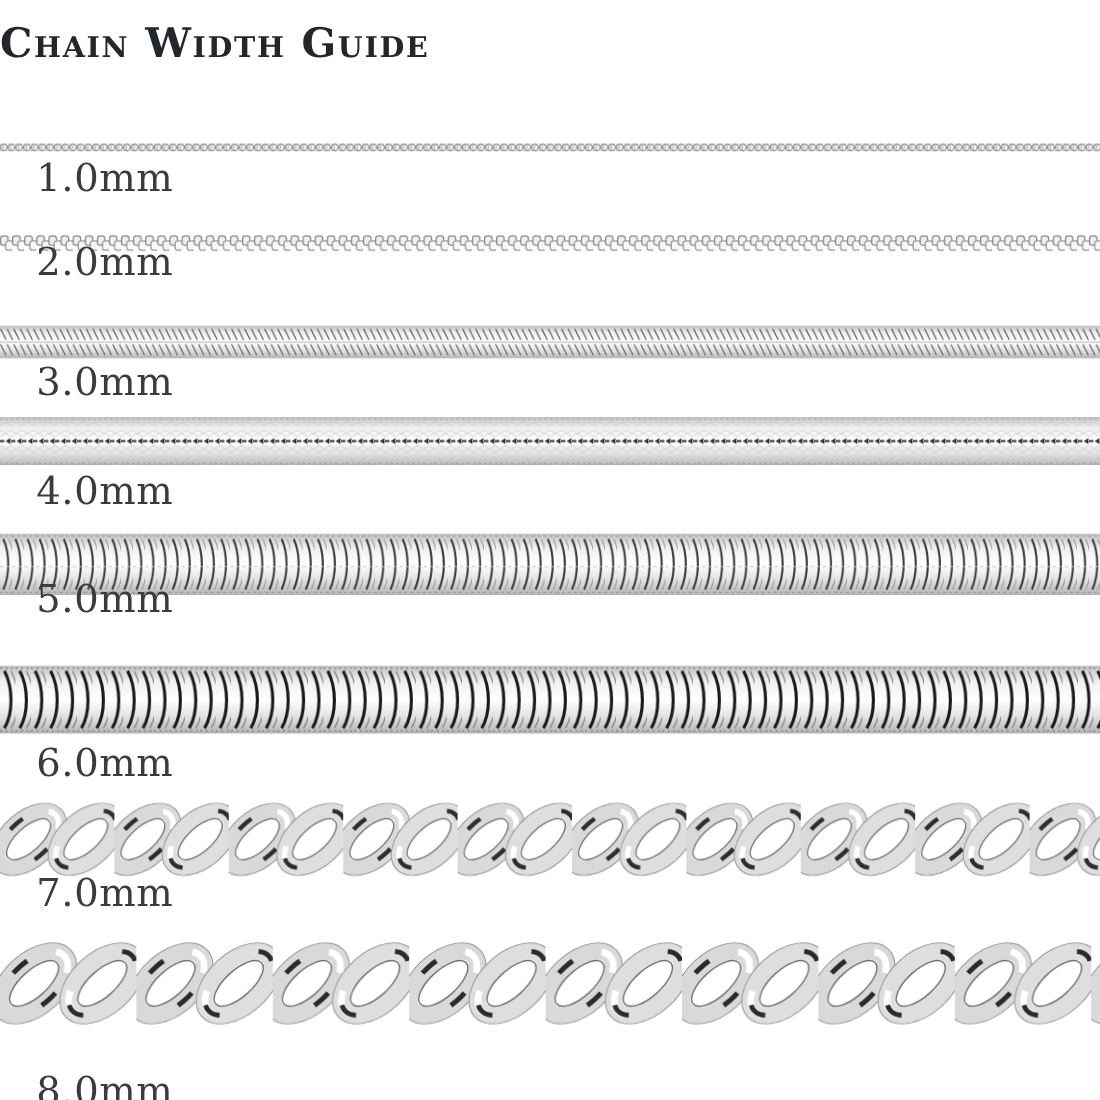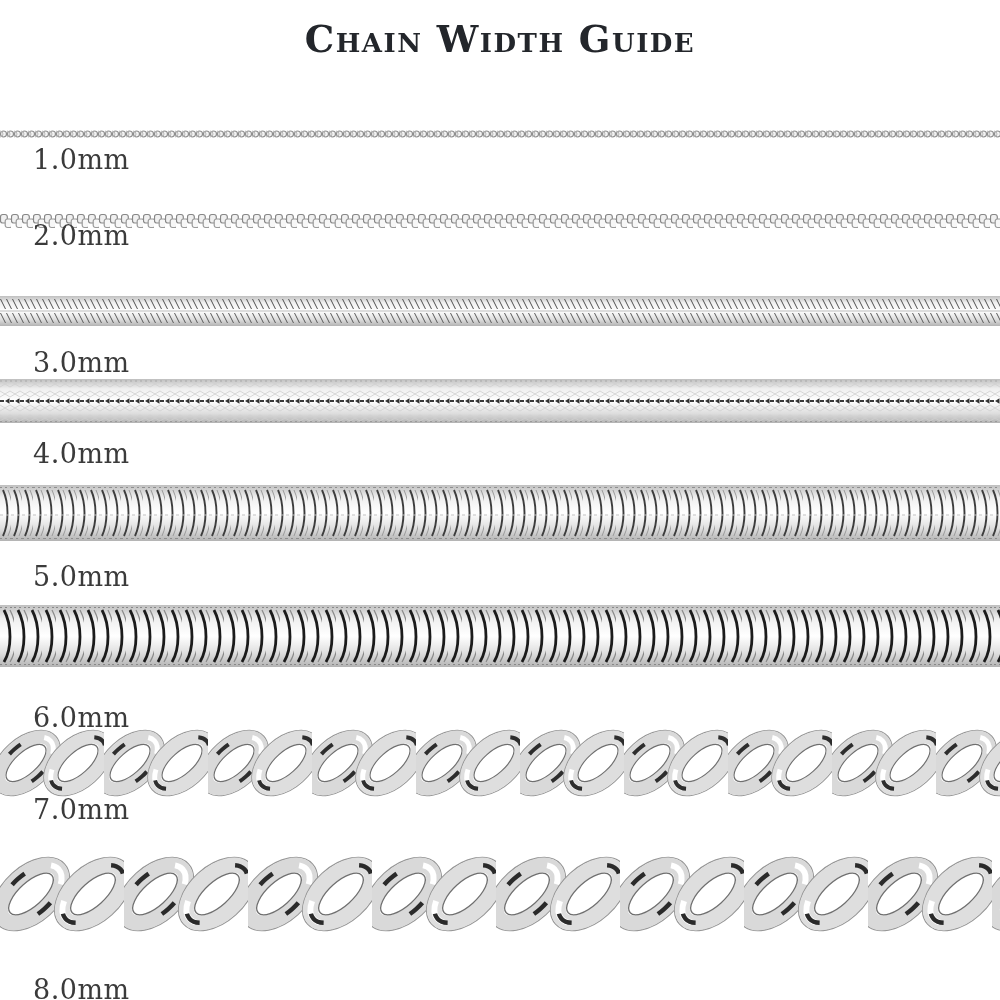--- a/index.html
+++ b/index.html
@@ -7,39 +7,38 @@
     position:relative;
     width:1000px;height:1000px;
     background:#ffffff;
     overflow:hidden;
     font-family:"DejaVu Serif", serif;
   }
   .title{
     position:absolute;
     top:17px;left:0;width:100%;
     margin:0;
-    text-align:center;
     font-family:"DejaVu Serif", serif;
     font-variant:small-caps;
     font-weight:bold;
     font-size:37px;
     letter-spacing:1.5px;
     color:#23262b;
   }
   .chain{
     position:absolute;
     left:0;
     width:1000px;
     display:block;
   }
   .size-label{
     position:absolute;
     left:33px;
     font-family:"DejaVu Serif", serif;
-    font-size:27px;
+    font-size:35px;
     line-height:1;
     color:#3b3b3b;
     letter-spacing:0.5px;
   }
 </style>
 </head>
 <body>
 
 <div id="canvas">
 
@@ -140,36 +139,36 @@
   <div class="size-label" style="top:146px">1.0mm</div>
 
   <svg class="chain" style="top:211px" width="1000" height="20">
     <rect width="1000" height="20" fill="url(#box)"></rect>
   </svg>
   <div class="size-label" style="top:222px">2.0mm</div>
 
   <svg class="chain" style="top:296px" width="1000" height="30">
     <rect width="1000" height="30" fill="url(#snake3)"></rect>
   </svg>
-  <div class="size-label" style="top:349px">3.0mm</div>
+  <div class="size-label" style="top:331px">3.0mm</div>
 
   <svg class="chain" style="top:379px" width="1000" height="44">
     <rect width="1000" height="44" fill="url(#snake4)"></rect>
   </svg>
-  <div class="size-label" style="top:440px">4.0mm</div>
+  <div class="size-label" style="top:430px">4.0mm</div>
 
   <svg class="chain" style="top:485px" width="1000" height="56">
     <rect width="1000" height="56" fill="url(#snake5)"></rect>
   </svg>
-  <div class="size-label" style="top:563px">5.0mm</div>
+  <div class="size-label" style="top:528px">5.0mm</div>
 
   <svg class="chain" style="top:605px" width="1000" height="62">
     <rect width="1000" height="62" fill="url(#snake6)"></rect>
   </svg>
-  <div class="size-label" style="top:704px">6.0mm</div>
+  <div class="size-label" style="top:677px">6.0mm</div>
 
   <svg class="chain" style="top:723px" width="1000" height="80">
     <rect width="1000" height="80" fill="url(#rope7)"></rect>
   </svg>
   <div class="size-label" style="top:796px">7.0mm</div>
 
   <svg class="chain" style="top:852px" width="1000" height="84">
     <rect width="1000" height="84" fill="url(#rope8)"></rect>
   </svg>
   <div class="size-label" style="top:976px">8.0mm</div>

